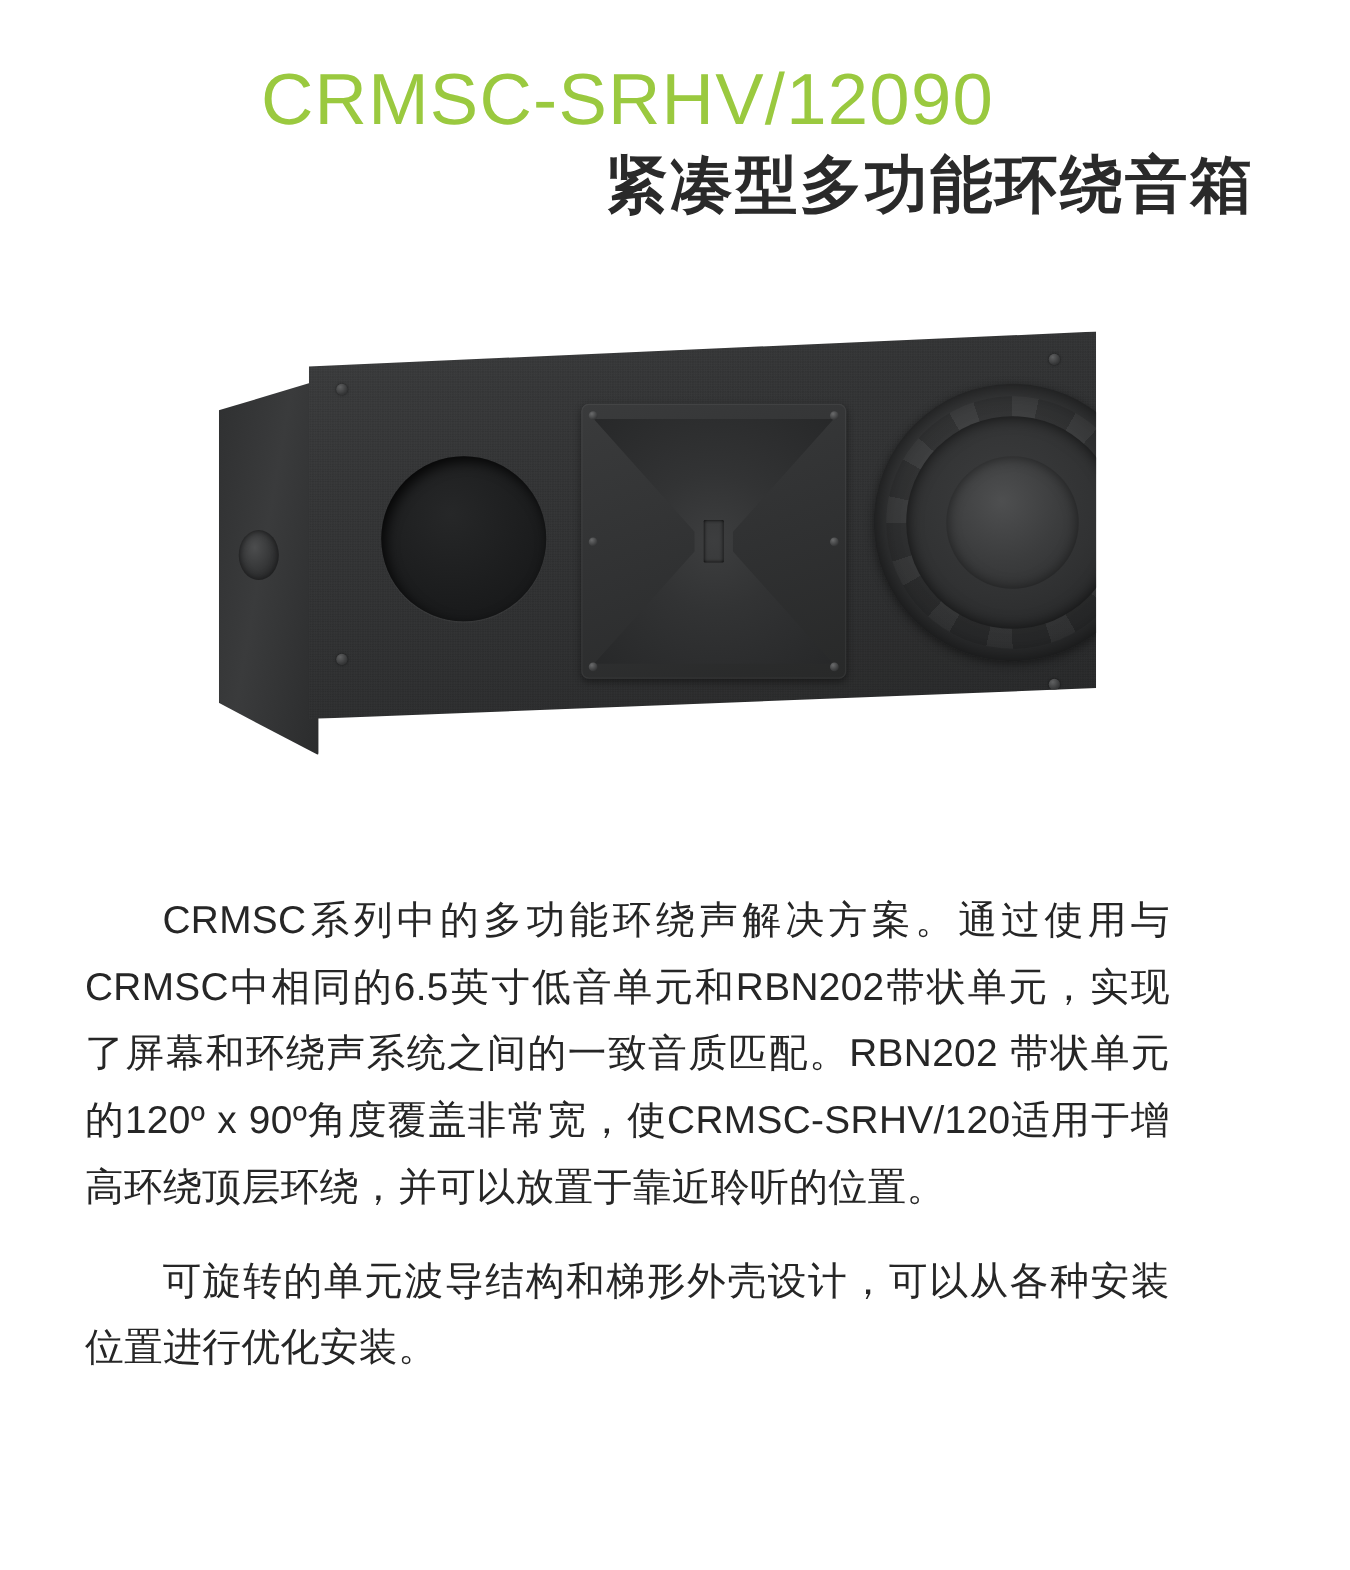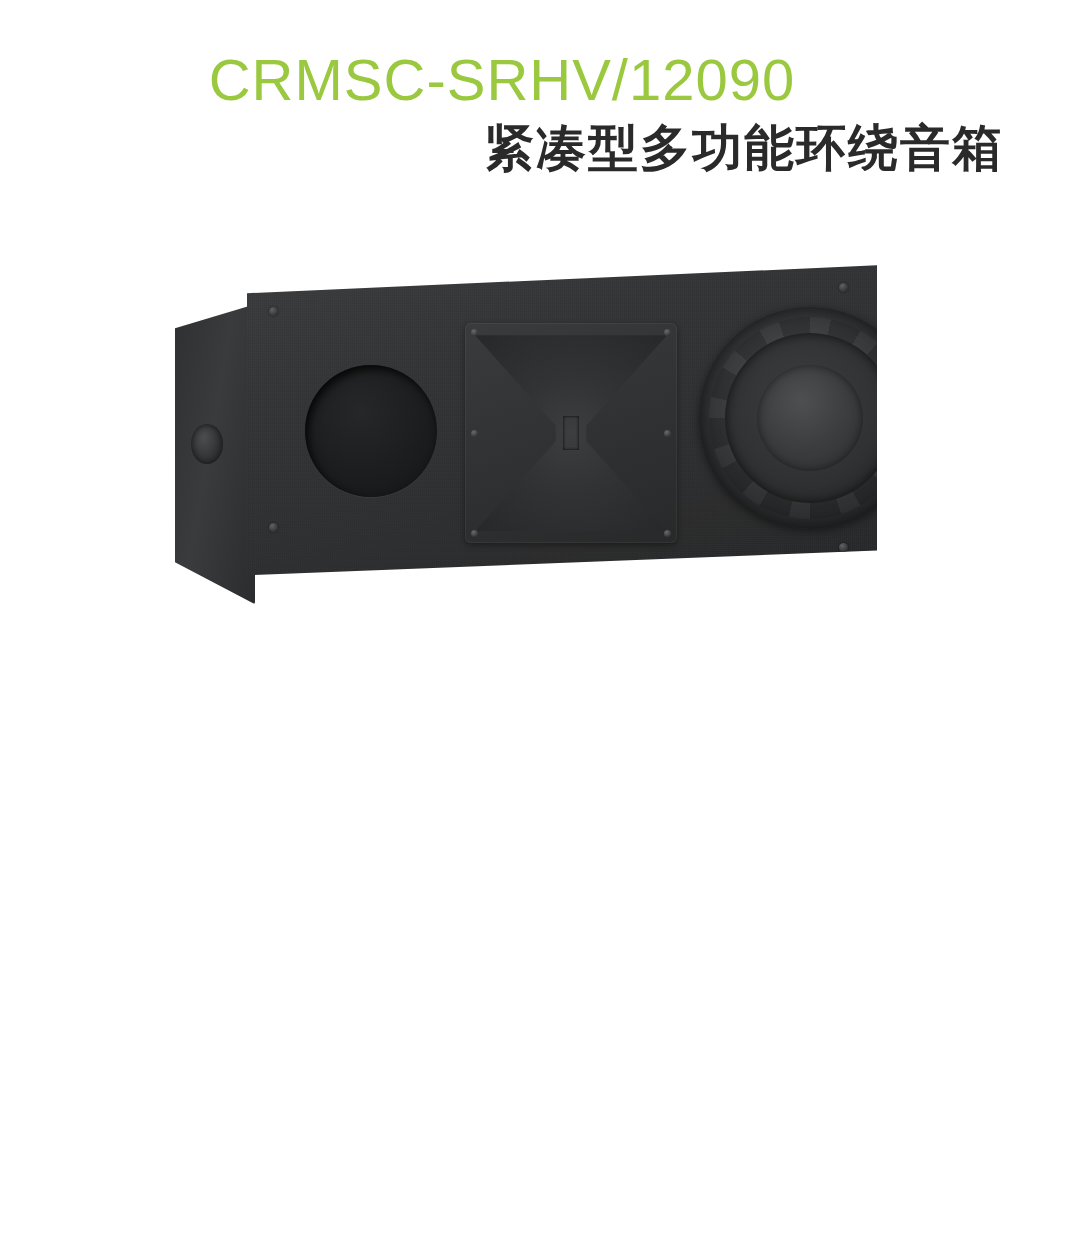--- a/index.html
+++ b/index.html
@@ -268,15 +268,17 @@
           <div class="spokes"></div>
           <div class="surround"></div>
           <div class="cone"></div>
         </div>
       </div>
 
     </div>
   </div>
 
   <div class="body-copy">
+    <p>CRMSC系列中的多功能环绕声解决方案。通过使用与CRMSC中相同的6.5英寸低音单元和RBN202带状单元，实现了屏幕和环绕声系统之间的一致音质匹配。RBN202 带状单元的120º x 90º角度覆盖非常宽，使CRMSC-SRHV/120适用于增高环绕顶层环绕，并可以放置于靠近聆听的位置。</p>
+    <p>可旋转的单元波导结构和梯形外壳设计，可以从各种安装位置进行优化安装。</p>
   </div>
 
 </div>
 
 </body></html>

